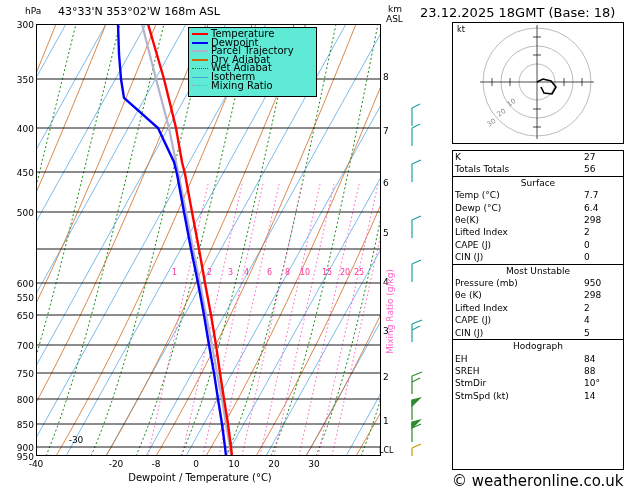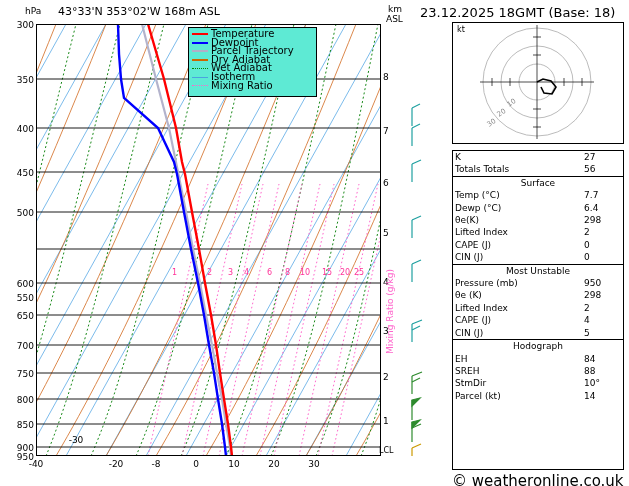--- a/index.html
+++ b/index.html
@@ -144,20 +144,21 @@
   <div class="abs ylab" style="left:4px;top:452px;width:30px;">950</div>
 
   <div class="abs xlab" style="left:22px;top:459px;width:28px;">-40</div>
   <div class="abs xlab" style="left:62px;top:435px;width:28px;">-30</div>
   <div class="abs xlab" style="left:102px;top:459px;width:28px;">-20</div>
   <div class="abs xlab" style="left:142px;top:459px;width:28px;">-8</div>
   <div class="abs xlab" style="left:186px;top:459px;width:20px;">0</div>
   <div class="abs xlab" style="left:222px;top:459px;width:24px;">10</div>
   <div class="abs xlab" style="left:262px;top:459px;width:24px;">20</div>
   <div class="abs xlab" style="left:302px;top:459px;width:24px;">30</div>
+  <div class="abs xlab" style="left:80px;top:472px;width:240px;font-size:10px;">Dewpoint / Temperature (°C)</div>
 
   <div class="abs t" style="left:383px;top:416px;">1</div>
   <div class="abs t" style="left:383px;top:372px;">2</div>
   <div class="abs t" style="left:383px;top:326px;">3</div>
   <div class="abs t" style="left:383px;top:277px;">4</div>
   <div class="abs t" style="left:383px;top:228px;">5</div>
   <div class="abs t" style="left:383px;top:178px;">6</div>
   <div class="abs t" style="left:383px;top:126px;">7</div>
   <div class="abs t" style="left:383px;top:72px;">8</div>
 
@@ -340,21 +341,21 @@
           </tr>
       <tr>
             <td>SREH</td>
             <td>88</td>
           </tr>
       <tr>
             <td>StmDir</td>
             <td>10°</td>
           </tr>
       <tr>
-            <td>Parcel (kt)</td>
+            <td>StmSpd (kt)</td>
             <td>14</td>
           </tr>
     </tbody>
       </table>
   </div>
 
   <div class="abs wm" style="left:452px;top:472px;">© weatheronline.co.uk</div>
 
 </div>
 

